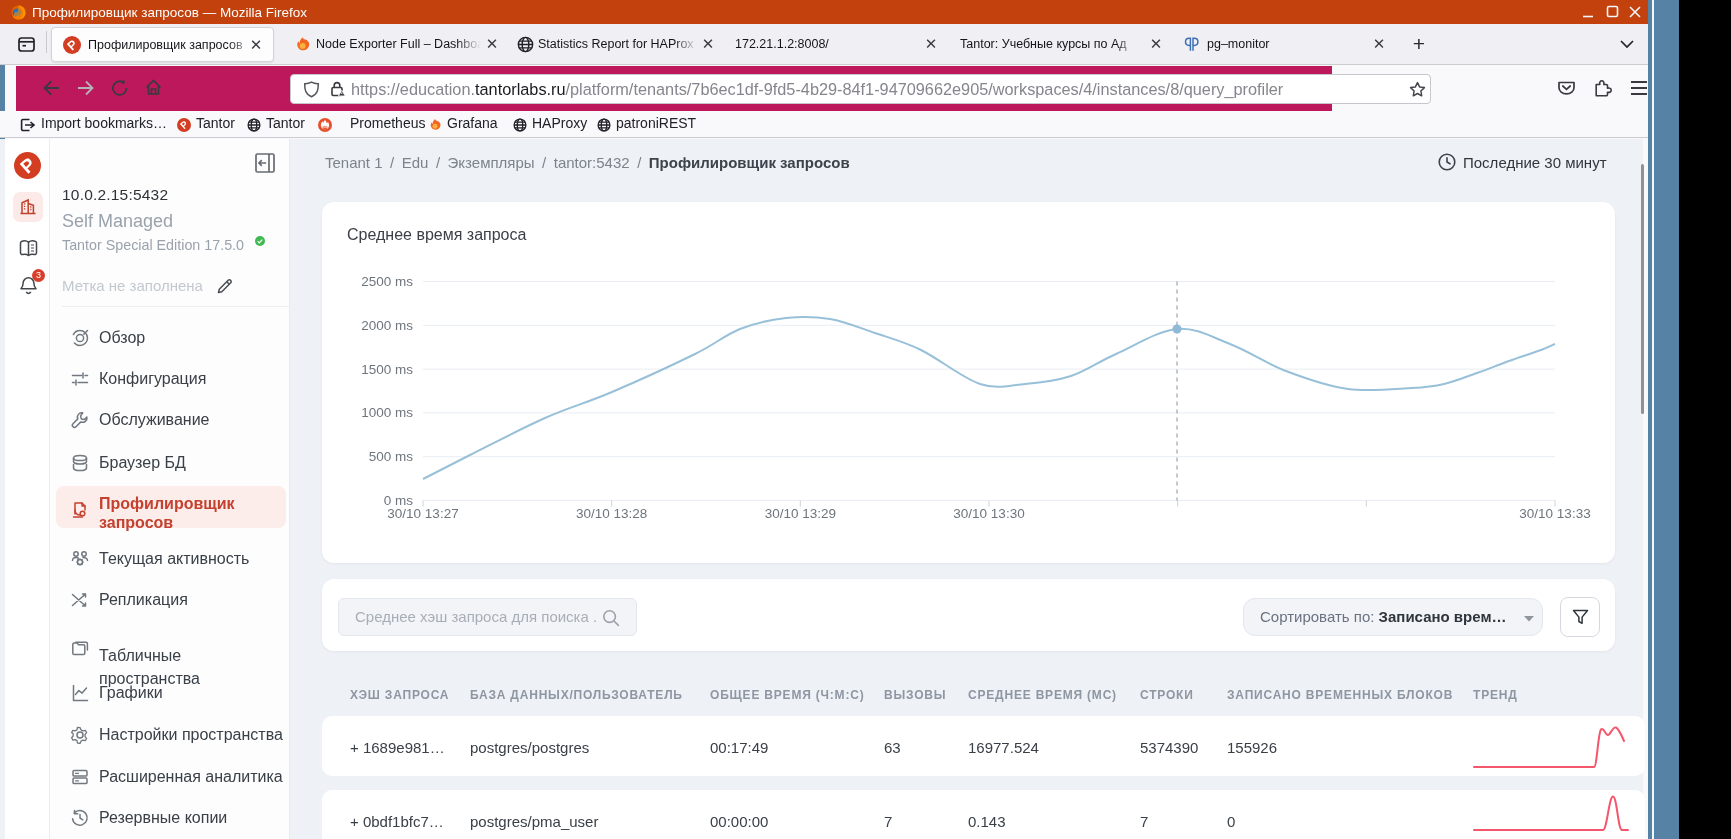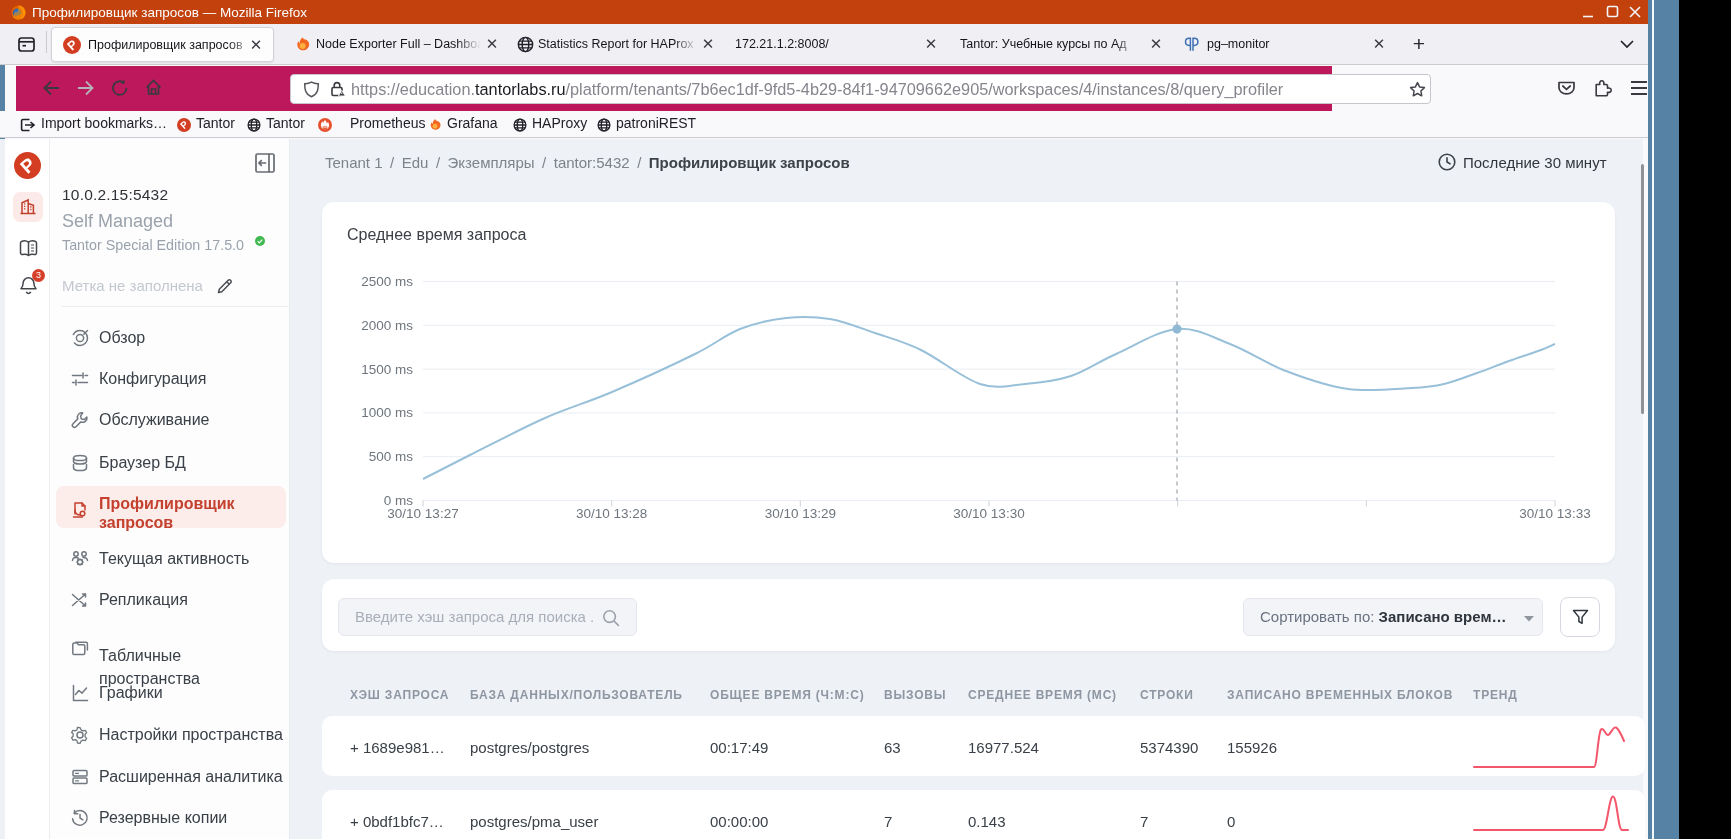--- a/index.html
+++ b/index.html
@@ -380,27 +380,27 @@
                 <text x="478.3" y="316" text-anchor="middle" font-size="13.5" fill="#6e757d">30/10 13:29</text>
                 <text x="667.0" y="316" text-anchor="middle" font-size="13.5" fill="#6e757d">30/10 13:30</text>
                 <text x="1233.0" y="316" text-anchor="middle" font-size="13.5" fill="#6e757d">30/10 13:33</text>
                 <line x1="855" y1="79.5" x2="855" y2="298.5" stroke="#8a9099" stroke-width="1" stroke-dasharray="4 4"></line>
                 <path d="M101,277 C108.8,273.0 127.7,263.2 148,253 C168.3,242.8 199.3,226.5 223,216 C246.7,205.5 265.0,200.7 290,190 C315.0,179.3 351.7,162.5 373,152 C394.3,141.5 402.8,133.0 418,127 C433.2,121.0 449.0,117.7 464,116 C479.0,114.3 493.2,114.5 508,117 C522.8,119.5 537.8,125.8 553,131 C568.2,136.2 581.5,139.5 599,148 C616.5,156.5 640.7,176.3 658,182 C675.3,187.7 687.8,183.3 703,182 C718.2,180.7 733.8,179.0 749,174 C764.2,169.0 776.3,159.8 794,152 C811.7,144.2 836.0,128.7 855,127 C874.0,125.3 889.8,135.0 908,142 C926.2,149.0 944.3,161.5 964,169 C983.7,176.5 1005.0,184.2 1026,187 C1047.0,189.8 1074.0,186.8 1090,186 C1106.0,185.2 1111.2,184.5 1122,182 C1132.8,179.5 1144.2,174.8 1155,171 C1165.8,167.2 1176.3,162.8 1187,159 C1197.7,155.2 1211.3,150.8 1219,148 C1226.7,145.2 1230.7,143.0 1233,142" fill="none" stroke="#98c0d9" stroke-width="2"></path>
                 <circle cx="855" cy="127" r="4.5" fill="#8fb9d4"></circle>
               </svg>
             </div>
             <div class="card" style="left:32px;top:440px;width:1293px;height:72px">
  <div class="abs" style="left:16px;top:19px;width:299px;height:38px;background:#f2f4f8;border:1px solid #e4e7ee;border-radius:6px">
-  <div class="abs" style="left:16px;top:9px;font-size:15px;color:#a8aeb8">Введите хэш запроса для поиска .</div>
+  <div class="abs" style="left:16px;top:9px;font-size:15px;color:#a8aeb8">Среднее хэш запроса для поиска .</div>
   <svg class="abs" style="left:262px;top:9px" width="20" height="20" viewBox="0 0 20 20" fill="none" stroke="#9aa1aa" stroke-width="1.6">
                   <circle cx="8.6" cy="8.6" r="5.8"></circle>
                   <path d="M13 13l4.4 4.4" stroke-linecap="round"></path>
                 </svg>
  </div>
- <div class="abs" style="left:921px;top:19px;width:300px;height:38px;background:#f2f4f8;border:1px solid #e4e7ee;border-radius:6px">
+ <div class="abs" style="left:921px;top:19px;width:300px;height:38px;background:#f2f4f8;border:1px solid #e4e7ee;border-radius:12px">
   <div class="abs" style="left:16px;top:9px;font-size:15px;color:#6a7280">Сортировать по: <span style="color:#2f353c;font-weight:bold">Записано врем…</span></div>
   <svg class="abs" style="left:279px;top:16px" width="12" height="8" viewBox="0 0 12 8">
                   <path d="M1 1l5 5.4L11 1z" fill="#8f959d"></path>
                 </svg>
  </div>
  <div class="abs" style="left:1238px;top:18px;width:40px;height:40px;background:#fff;border:1px solid #d5d9df;border-radius:8px">
   <svg class="abs" style="left:11px;top:11px" width="17" height="17" viewBox="0 0 17 17" fill="none" stroke="#2f353c" stroke-width="1.5" stroke-linejoin="round">
                   <path d="M1.5 1.5h14l-5.4 6.6v6.2l-3.2-1.8V8.1z"></path>
                 </svg>
  </div>

